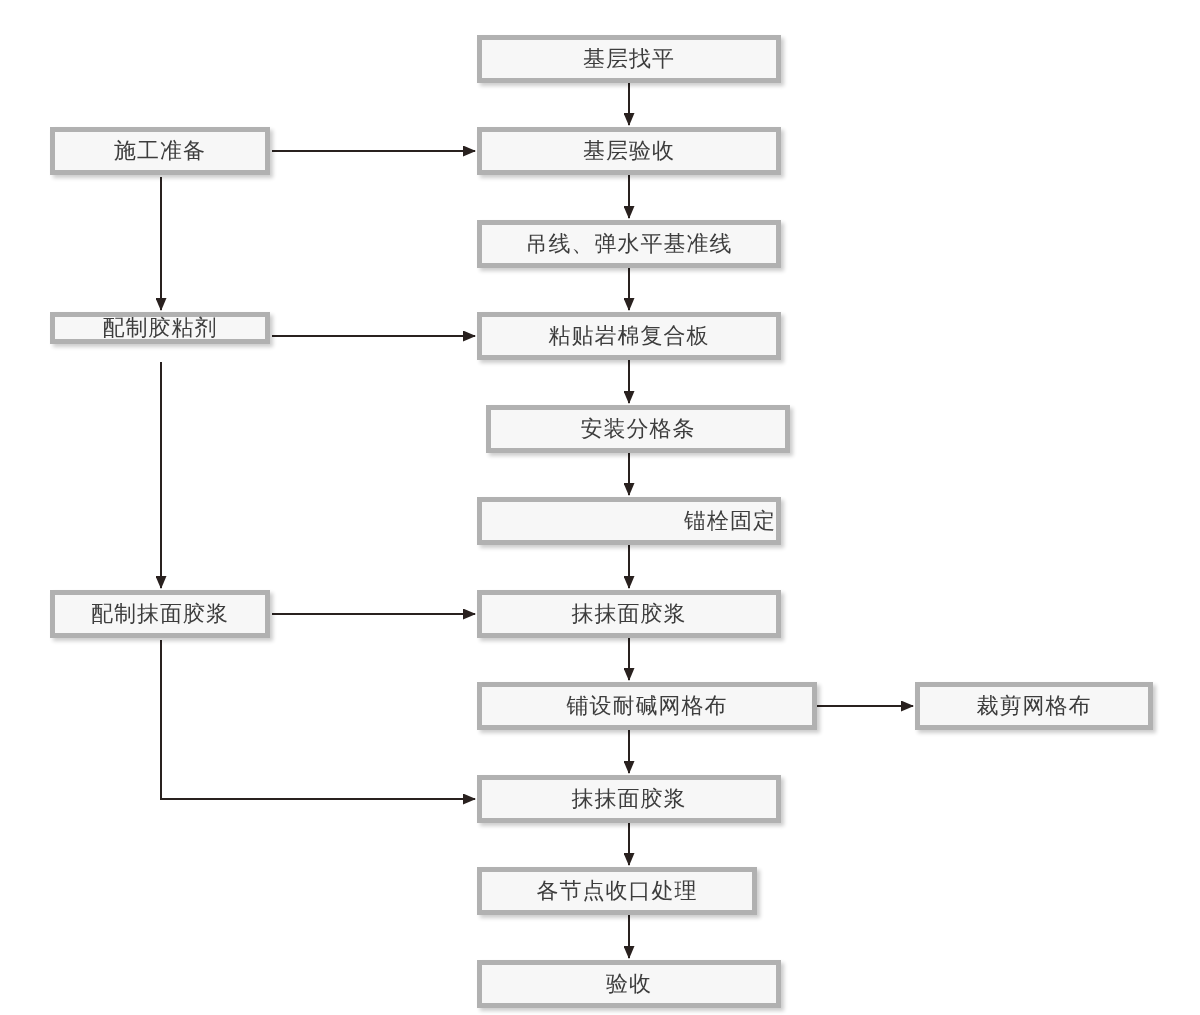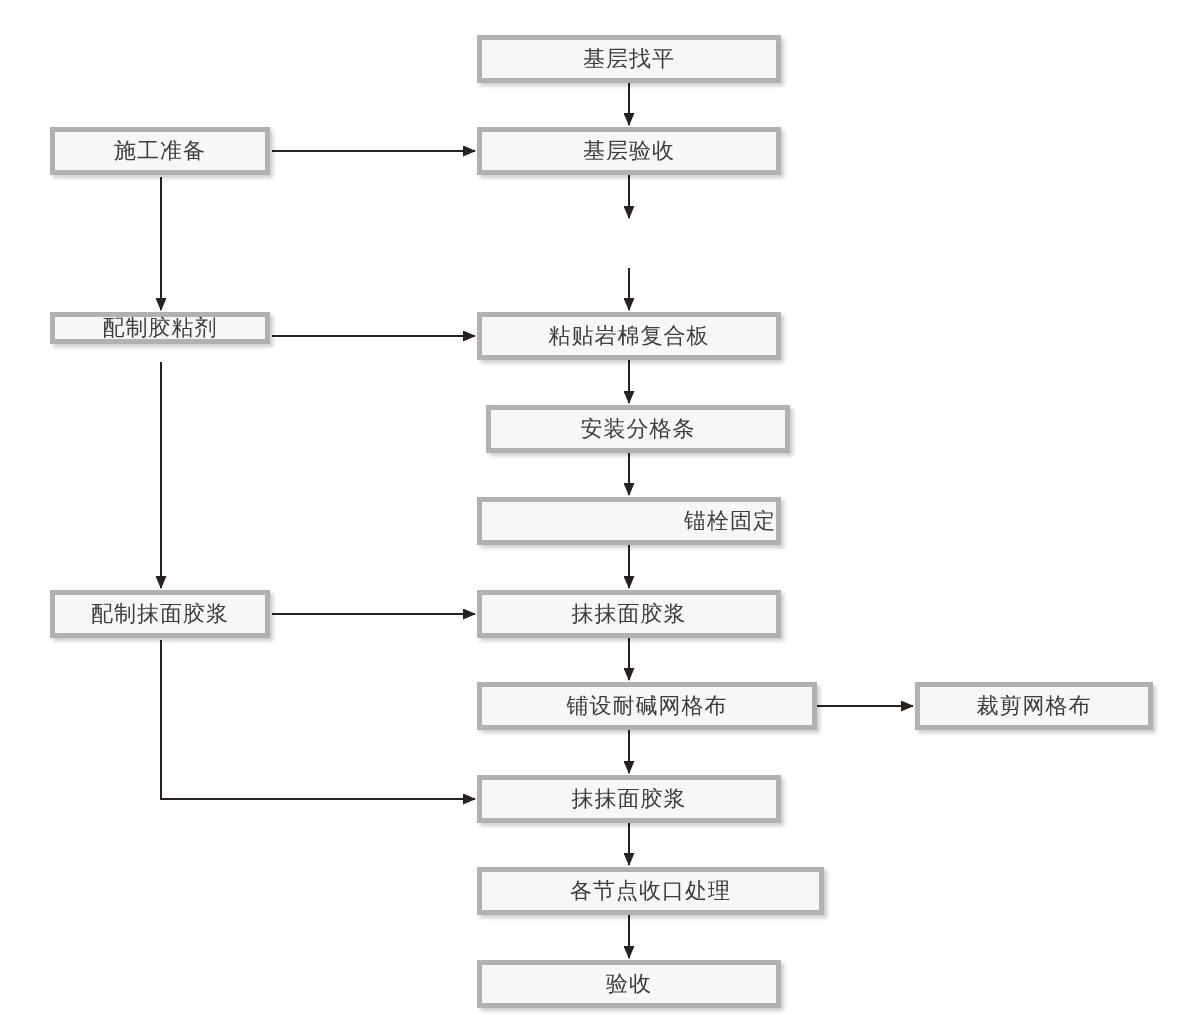--- a/index.html
+++ b/index.html
@@ -74,39 +74,42 @@
       <polyline points="272,594 475,594" fill="none" stroke="#29211f" stroke-width="2" marker-end="url(#arrowhead)"></polyline>
       <polyline points="161,620 161,779 475,779" fill="none" stroke="#29211f" stroke-width="2" marker-end="url(#arrowhead)"></polyline>
       <polyline points="783,686 913,686" fill="none" stroke="#29211f" stroke-width="2" marker-end="url(#arrowhead)"></polyline>
     </svg>
 <div class="node" style="left: 477px; top: 15px; width: 304px; height: 48px;">
       <span class="node-label">基层找平</span>
     </div>
     <div class="node" style="left: 477px; top: 107px; width: 304px; height: 48px;">
       <span class="node-label">基层验收</span>
     </div>
+    <div class="node" style="left: 477px; top: 200px; width: 304px; height: 48px;">
+      <span class="node-label">吊线、弹水平基准线</span>
+    </div>
     <div class="node" style="left: 477px; top: 292px; width: 304px; height: 48px;">
       <span class="node-label">粘贴岩棉复合板</span>
     </div>
     <div class="node" style="left: 486px; top: 385px; width: 304px; height: 48px;">
       <span class="node-label">安装分格条</span>
     </div>
     <div class="node" style="left: 477px; top: 477px; width: 304px; height: 48px; justify-content: flex-end;">
       <span class="node-label">锚栓固定</span>
     </div>
     <div class="node" style="left: 477px; top: 570px; width: 304px; height: 48px;">
       <span class="node-label">抹抹面胶浆</span>
     </div>
     <div class="node" style="left: 477px; top: 662px; width: 340px; height: 48px;">
       <span class="node-label">铺设耐碱网格布</span>
     </div>
     <div class="node" style="left: 477px; top: 755px; width: 304px; height: 48px;">
       <span class="node-label">抹抹面胶浆</span>
     </div>
-    <div class="node" style="left: 477px; top: 847px; width: 347px; height: 48px;">
+    <div class="node" style="left: 477px; top: 847px; width: 280px; height: 48px;">
       <span class="node-label">各节点收口处理</span>
     </div>
     <div class="node" style="left: 477px; top: 940px; width: 304px; height: 48px;">
       <span class="node-label">验收</span>
     </div>
     <div class="node" style="left: 50px; top: 107px; width: 220px; height: 48px;">
       <span class="node-label">施工准备</span>
     </div>
     <div class="node" style="left: 50px; top: 292px; width: 220px; height: 32px;">
       <span class="node-label">配制胶粘剂</span>

